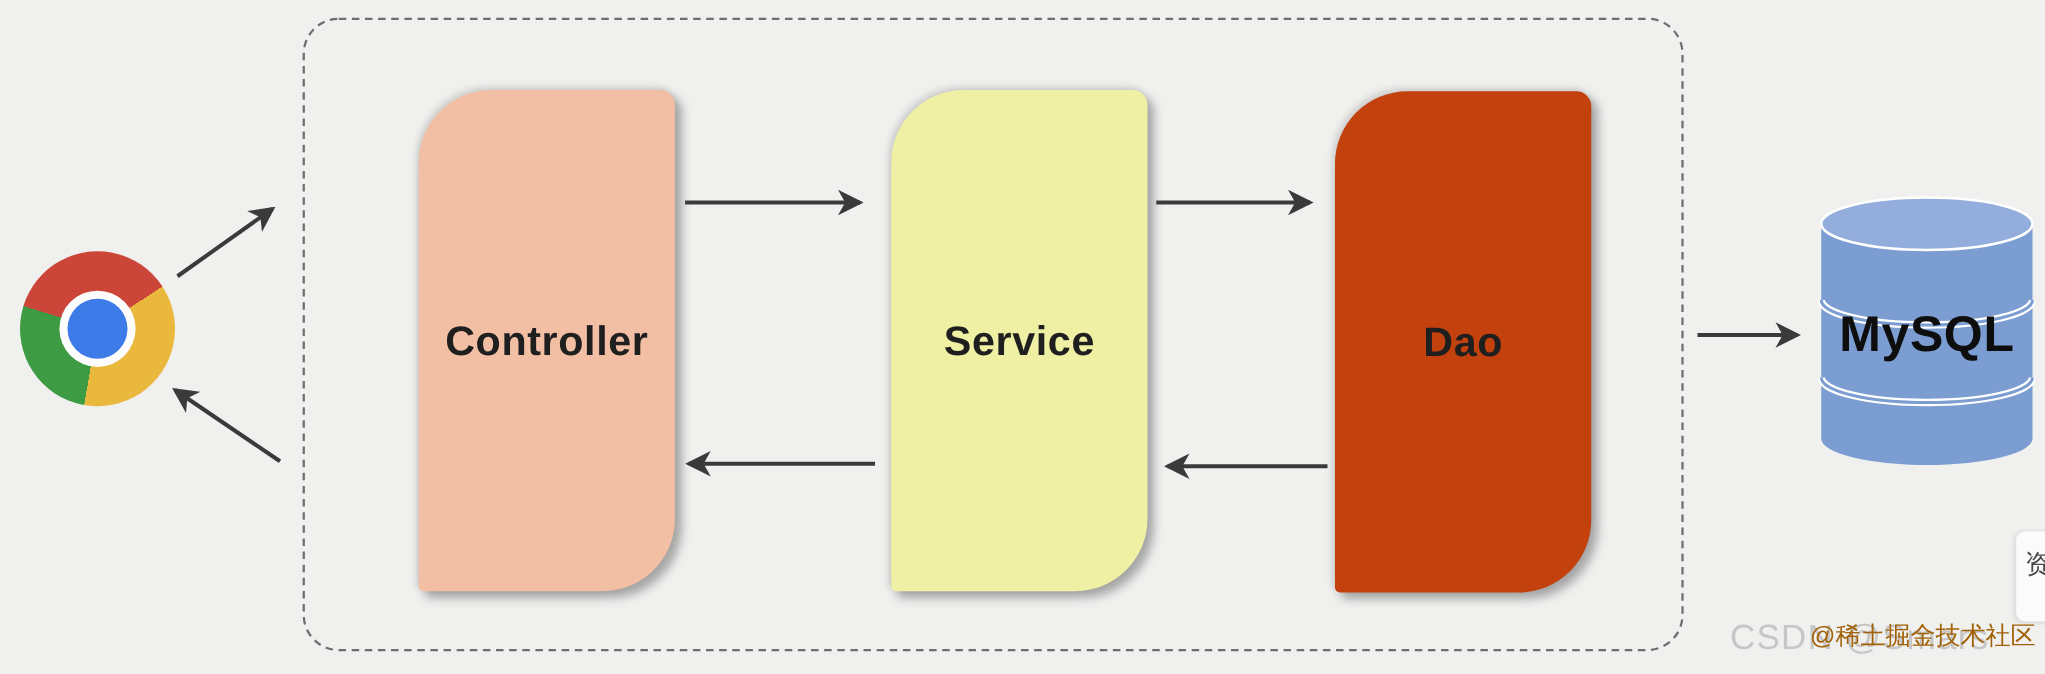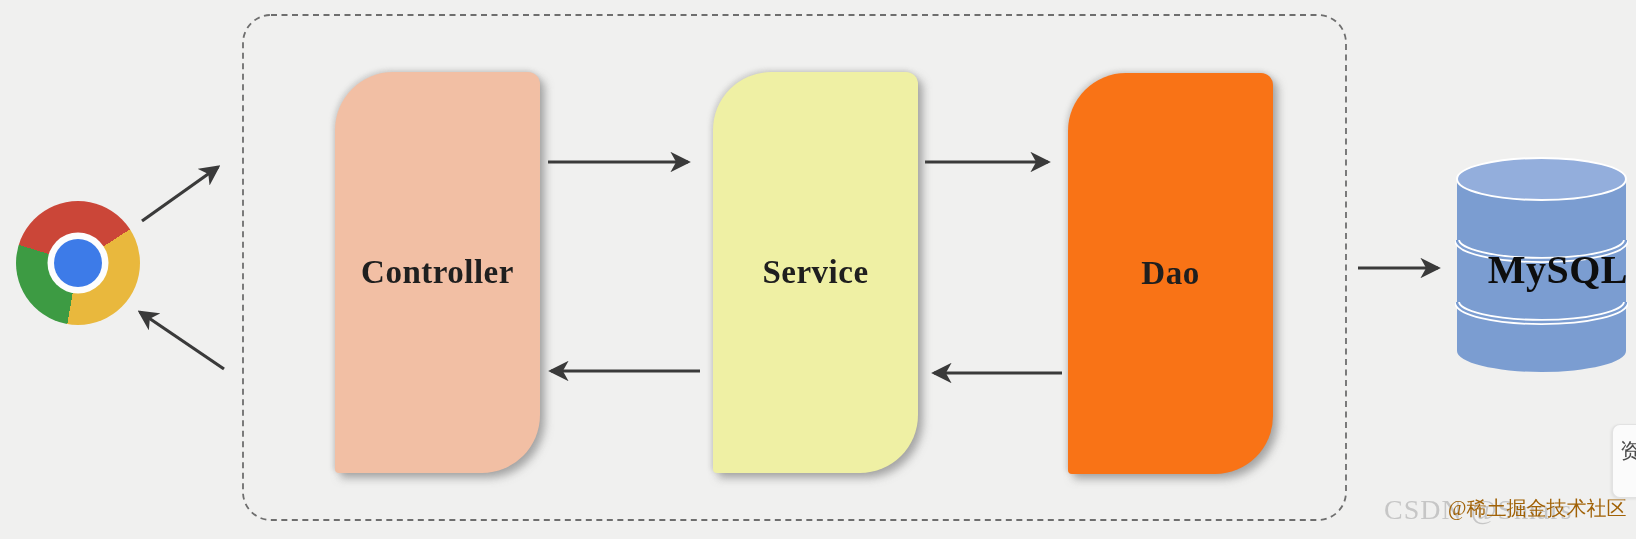--- a/index.html
+++ b/index.html
@@ -5,21 +5,21 @@
   * { margin: 0; padding: 0; box-sizing: border-box; }
   html, body { width: 1636px; height: 539px; }
   body {
     font-family: "Liberation Sans", sans-serif;
     background: #F0F0EF;
     position: relative;
     overflow: hidden;
   }
   #canvas {
     position: absolute; inset: 0;
-    width: 1636px; height: 539px; font-family: Liberation Serif, serif;
+    width: 1636px; height: 539px;
   }
   .overlay-svg {
     position: absolute; left: 0; top: 0;
     width: 1636px; height: 539px;
     z-index: 1;
   }
   
   .layer-box {
     position: absolute;
     top: 72px;
@@ -71,21 +71,21 @@
     position: absolute;
     left: 1455px; top: 156px;
     width: 173px; height: 218px;
     z-index: 2;
   }
   .db-group svg { position: absolute; left: 0; top: 0; }
   .db-label {
     position: absolute;
     left: 0; top: 90px;
     width: 100%;
-    text-align: right;
+    text-align: center;
     font-size: 40px;
     font-weight: 700;
     color: #0E0E0E;
     letter-spacing: 0.5px;
   }
 
   
   .watermark { position: absolute; z-index: 5; white-space: nowrap; }
   #wm-primary  { left: 1384px; top: 494px; font-size: 28px; color: #C6C6C6; letter-spacing: 1px; }
   #wm-overlay  { left: 1448px; top: 495px; font-size: 20px; color: #a16207; letter-spacing: 0px; }
@@ -141,21 +141,21 @@
   </div>
 
   <div class="layer-box" id="box-controller" style="background-color: rgb(242, 191, 164);">
     <div class="layer-label">Controller</div>
   </div>
 
   <div class="layer-box" id="box-service" style="background-color: rgb(239, 240, 164); text-align: center;">
     <div class="layer-label">Service</div>
   </div>
 
-  <div class="layer-box" id="box-dao" style="background-color: #f97316;">
+  <div class="layer-box" id="box-dao" style="background-color: #c2410c;">
     <div class="layer-label">Dao</div>
   </div>
 
   <div class="db-group">
     <svg width="173" height="218" viewBox="0 0 173 218">
       <path d="M2,23 v172 a84.5,21 0 0 0 169,0 V23 Z" fill="#7B9DD1"></path>
 
       <path d="M2,84 a84.5,20 0 0 0 169,0" fill="none" stroke="#FFFFFF" stroke-width="6"></path>
       <path d="M2,84 a84.5,20 0 0 0 169,0" fill="none" stroke-width="2.4" stroke="#7B9DD1"></path>
       <path d="M2,146 a84.5,20 0 0 0 169,0" fill="none" stroke="#FFFFFF" stroke-width="6"></path>

